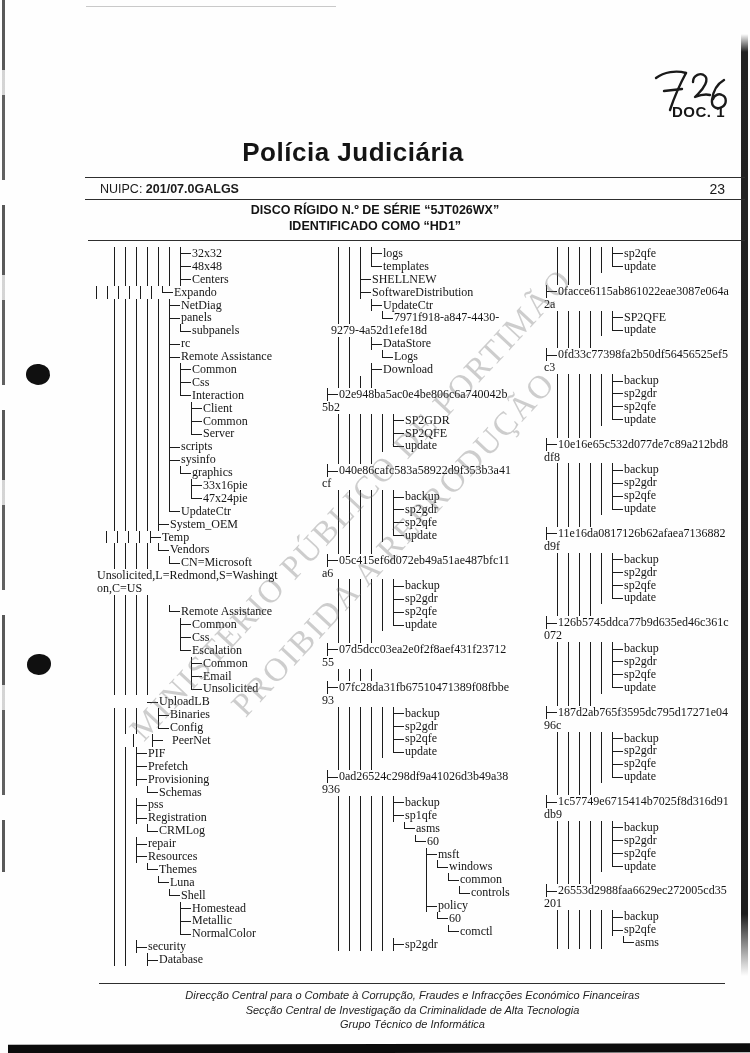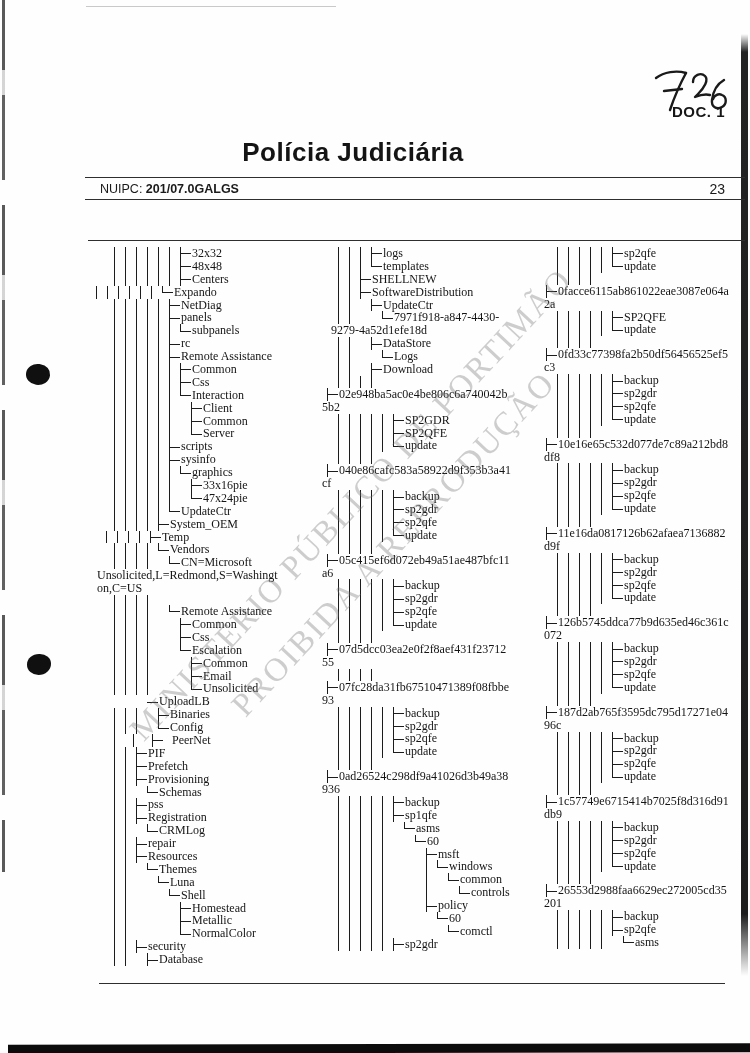--- a/index.html
+++ b/index.html
@@ -85,20 +85,24 @@
     </svg>
   </div>
 
   <div class="doc-label">DOC. 1</div>
 
   <div class="title">Polícia Judiciária</div>
   <div class="rule rule1"></div>
   <div class="nuipc"><span>NUIPC: </span><b>201/07.0GALGS</b></div>
   <div class="page-number">23</div>
   <div class="rule rule2"></div>
+  <div class="subtitle">
+    <div>DISCO RÍGIDO N.º DE SÉRIE “5JT026WX”</div>
+    <div>IDENTIFICADO COMO “HD1”</div>
+  </div>
   <div class="rule rule3"></div>
 
   <div class="tree-col" id="col1">
       <div class="tl" style="margin-left: 18px;">
         <i class="c r"></i>
         <i class="c r"></i>
         <i class="c r"></i>
         <i class="c r"></i>
         <i class="c r"></i>
         <i class="c r"></i>
@@ -1477,14 +1481,19 @@
         <span class="lbl">asms</span>
       </div>
     </div>
 
   <div class="watermark">
     <div>MINISTÉRIO PÚBLICO DE PORTIMÃO</div>
     <div>PROIBIDA A REPRODUÇÃO</div>
   </div>
 
   <div class="rule rule-footer"></div>
+  <div class="footer">
+    <div>Direcção Central para o Combate à Corrupção, Fraudes e Infracções Económico Financeiras</div>
+    <div>Secção Central de Investigação da Criminalidade de Alta Tecnologia</div>
+    <div>Grupo Técnico de Informática</div>
+  </div>
 
 </div>
 
 </body></html>

